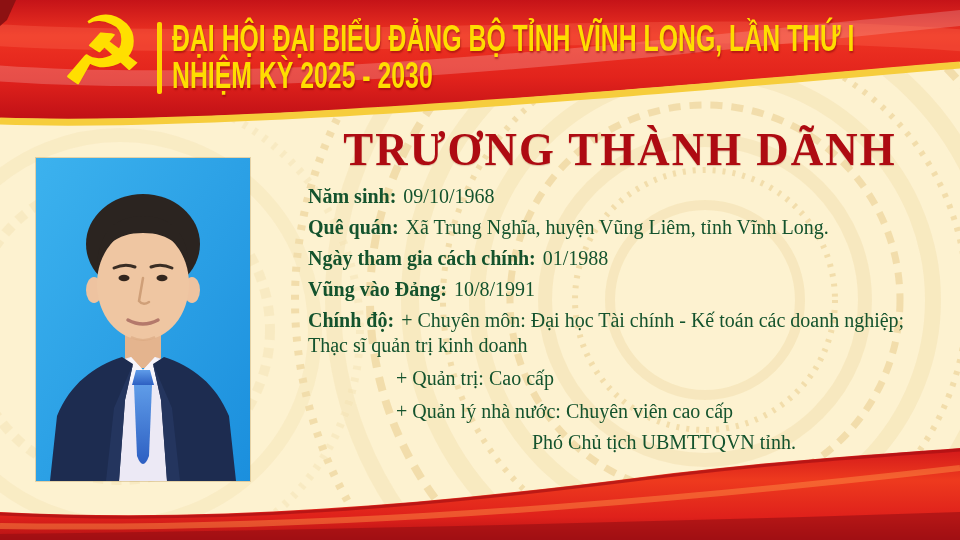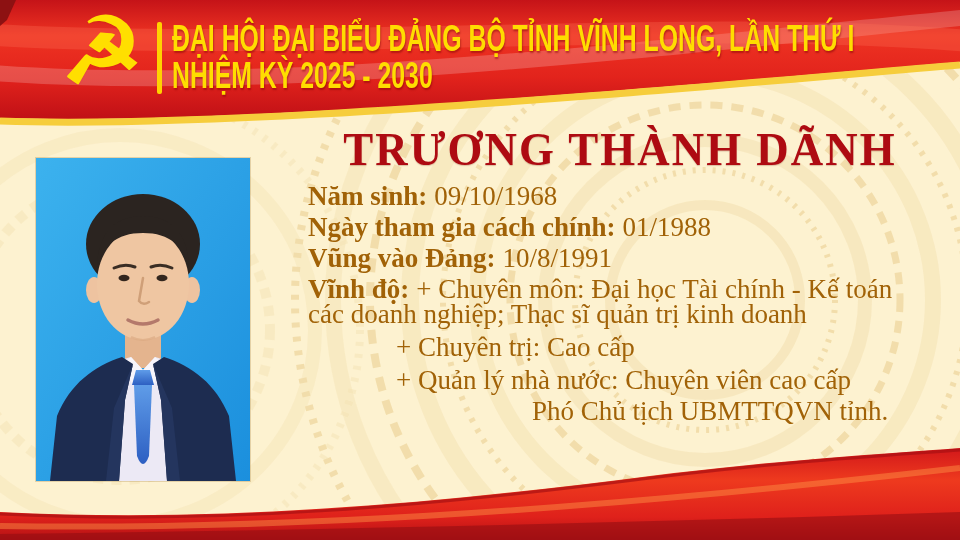--- a/index.html
+++ b/index.html
@@ -40,21 +40,21 @@
   
   .name{
     position:absolute;left:300px;top:124px;width:640px;text-align:center;
     color:#ae0b12;font-weight:bold;font-size:44px;line-height:50px;
     letter-spacing:2px;white-space:nowrap;
     transform:scale(1.02,1.04);transform-origin:center top;
     text-shadow:0 1px 1px rgba(120,40,20,.25);
   }
   .details{
     position:absolute;left:308px;top:184px;width:612px;
-    color:#a16207;font-size:27px;line-height:25px;
+    color:#14532d;font-size:20px;line-height:25px;
   }
   .row{margin:0 0 6px 0;}
   .row .lbl{font-weight:bold;margin-right:7px;}
   .row .lbl:empty{display:none;margin:0;}
   .row.indent{padding-left:88px;}
   .row.indent-deep{padding-left:224px;}
   .row.gap{margin-top:8px;}
 </style>
 </head>
 <body>
@@ -141,30 +141,33 @@
     </svg>
   </div>
 
   <div class="name">TRƯƠNG THÀNH DÃNH</div>
 
   <div class="details">
     <p class="row">
       <span class="lbl">Năm sinh:</span><span>09/10/1968</span>
     </p>
     <p class="row">
+      <span class="lbl">Quê quán:</span><span>Xã Trung Nghĩa, huyện Vũng Liêm, tỉnh Vĩnh Long.</span>
+    </p>
+    <p class="row">
       <span class="lbl">Ngày tham gia cách chính:</span><span>01/1988</span>
     </p>
     <p class="row">
       <span class="lbl">Vũng vào Đảng:</span><span>10/8/1991</span>
     </p>
     <p class="row">
-      <span class="lbl">Vĩnh độ:</span><span>+ Chuyên môn: Đại học Tài chính - Kế toán các doanh nghiệp; Thạc sĩ quản trị kinh doanh</span>
+      <span class="lbl">Chính độ:</span><span>+ Chuyên môn: Đại học Tài chính - Kế toán các doanh nghiệp; Thạc sĩ quản trị kinh doanh</span>
     </p>
     <p class="row indent gap">
-      <span>+ Chuyên trị: Cao cấp</span>
+      <span>+ Quản trị: Cao cấp</span>
     </p>
     <p class="row indent gap">
       <span>+ Quản lý nhà nước: Chuyên viên cao cấp</span>
     </p>
     <p class="row indent-deep">
       <span>Phó Chủ tịch UBMTTQVN tỉnh.</span>
     </p>
   </div>
 
   <svg class="layer" style="top:430px;height:110px;" viewBox="0 0 960 110">

